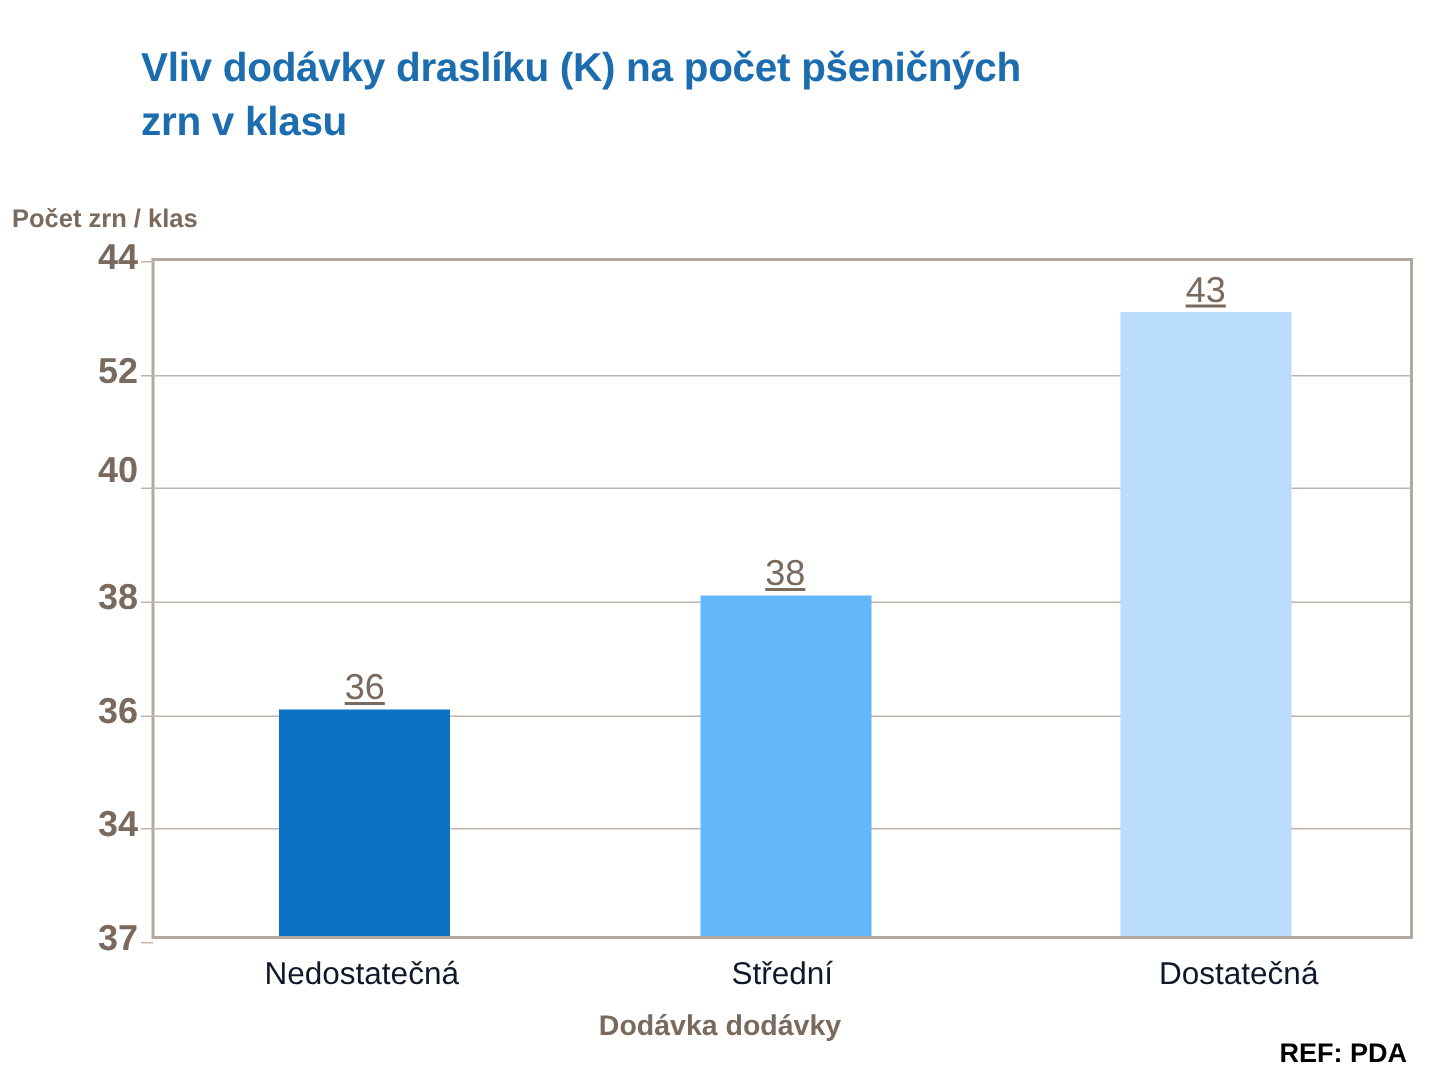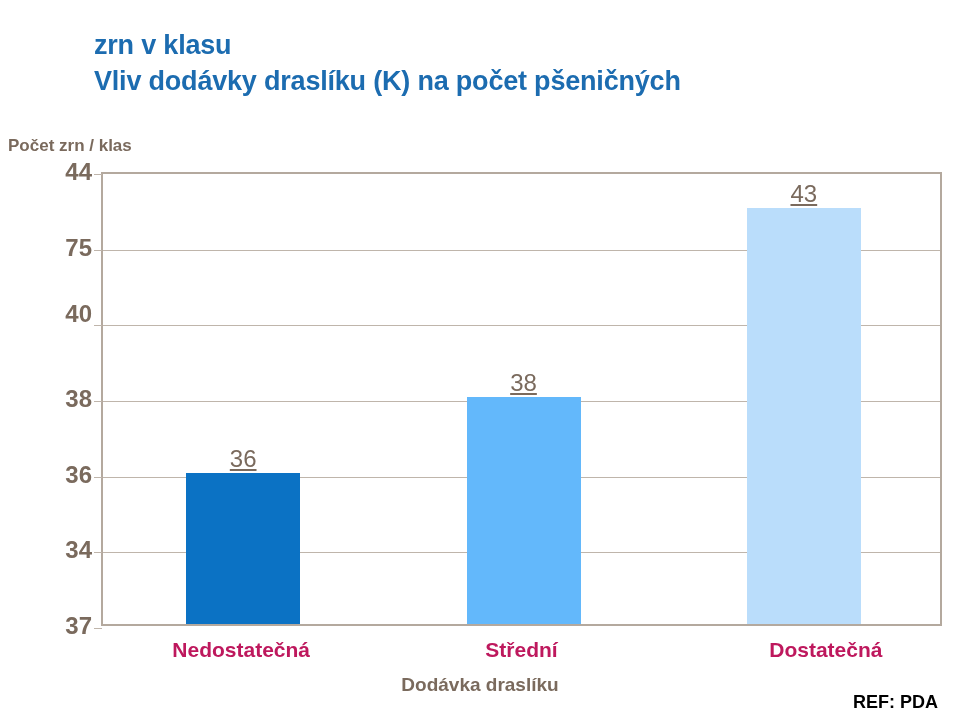--- a/index.html
+++ b/index.html
@@ -99,22 +99,22 @@
     text-align: center;
     text-decoration: underline;
   }
 
   
   .cat-label {
     position: absolute;
     top: 638px;
     transform: translateX(-50%);
     font-size: 21px;
-    font-weight: bold;
-    color: #be185d;
+    font-weight: normal;
+    color: #0f172a;
     white-space: nowrap;
   }
 
   
   #x-axis-title {
     position: absolute;
     left: 0;
     right: 0;
     top: 674px;
     text-align: center;
@@ -130,29 +130,29 @@
     top: 692px;
     font-size: 18px;
     font-weight: bold;
     color: #000000;
   }
 </style>
 </head>
 <body>
 
 <div id="chart-title">
+  <div>Vliv dodávky draslíku (K) na počet pšeničných</div>
   <div>zrn v klasu</div>
-  <div>Vliv dodávky draslíku (K) na počet pšeničných</div>
 </div>
 
 <div id="y-axis-title">Počet zrn / klas</div>
 
 <div id="y-tick-labels">
     <div class="ytick-label" style="top: 0px;">44</div>
-    <div class="ytick-label" style="top: 75.6667px;">75</div>
+    <div class="ytick-label" style="top: 75.6667px;">52</div>
     <div class="ytick-label" style="top: 142px;">40</div>
     <div class="ytick-label" style="top: 227px;">38</div>
     <div class="ytick-label" style="top: 302.667px;">36</div>
     <div class="ytick-label" style="top: 378.333px;">34</div>
     <div class="ytick-label" style="top: 454px;">37</div>
   </div>
 
 <div id="plot-area">
     <div class="tickmark" style="top: 0px;"></div>
     <div class="gridline" style="top: 75.6667px;"></div>
@@ -173,15 +173,15 @@
     <div class="bar" style="left: 643.833px; width: 114px; height: 416.167px; background: rgb(186, 221, 251);"></div>
     <div class="bar-value" style="left: 700.833px; top: 5.83333px;">43</div>
   </div>
 
 <div id="category-labels">
     <div class="cat-label" style="left: 241.167px;">Nedostatečná</div>
     <div class="cat-label" style="left: 521.5px;">Střední</div>
     <div class="cat-label" style="left: 801.833px; margin-left: 24px;">Dostatečná</div>
   </div>
 
-<div id="x-axis-title">Dodávka draslíku</div>
+<div id="x-axis-title">Dodávka dodávky</div>
 
 <div id="ref-note">REF: PDA</div>
 
 </body></html>

